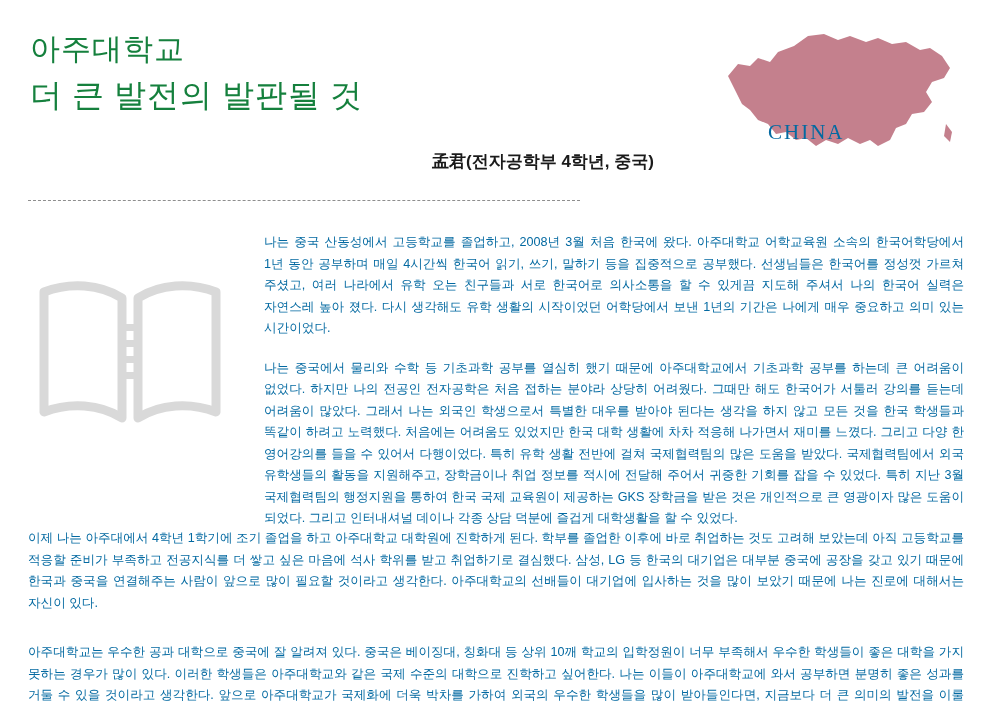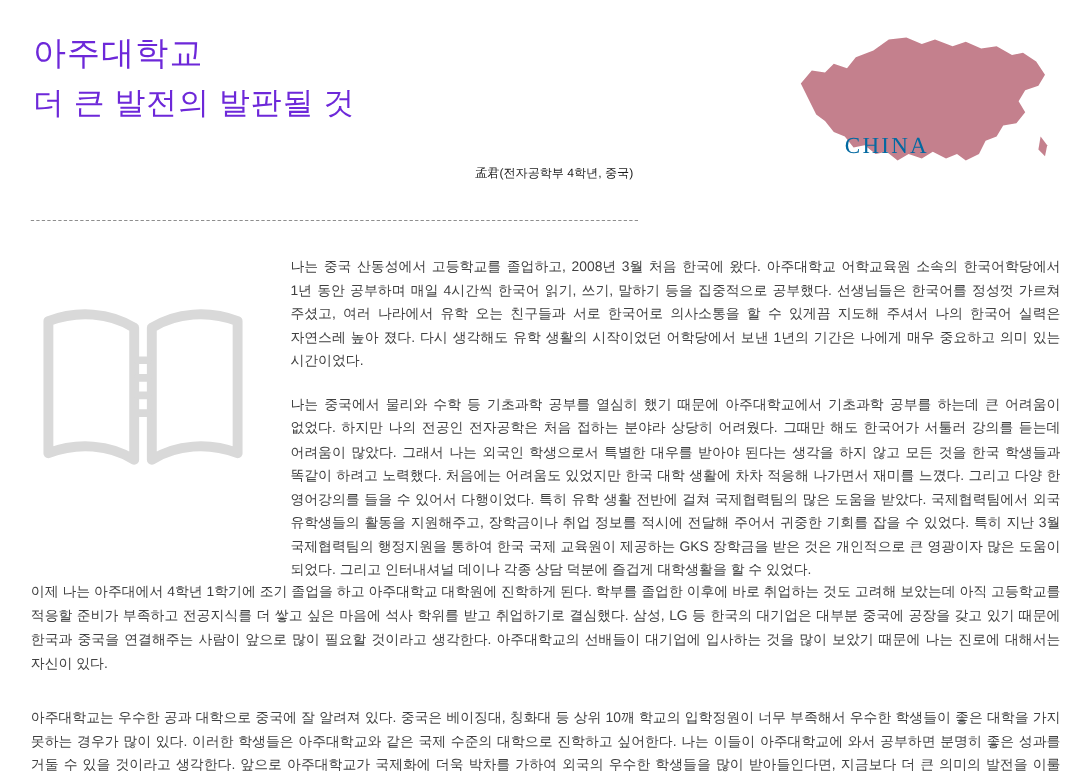--- a/index.html
+++ b/index.html
@@ -32,37 +32,37 @@
 
   .title-block {
     position: absolute;
     left: 30px;
     top: 26px;
     width: 420px;
   }
 
   .title-line {
     font-family: "Liberation Serif", serif;
-    color: #6d28d9;
+    color: #15803d;
     font-size: 30px;
     font-weight: 400;
     letter-spacing: 1px;
     line-height: 46px;
     white-space: nowrap;
   }
   .title-line.l3 {
-    font-size: 28px;
+    font-size: 32px;
   }
 
   .byline {
     position: absolute;
     left: 432px;
     top: 150px;
-    font-size: 11px;
-    font-weight: normal;
+    font-size: 17px;
+    font-weight: bold;
     color: #1a1a1a;
     white-space: nowrap;
   }
 
   
   .map-wrap {
     position: absolute;
     right: 22px;
     top: 28px;
     width: 240px;
@@ -108,21 +108,21 @@
   .body-full {
     position: absolute;
     left: 28px;
     width: 936px;
   }
 
   .para {
     font-size: 12.6px;
     line-height: 21.5px;
     text-align: justify;
-    color: #404040;
+    color: #0369a1;
     margin: 0 0 18px 0;
     word-break: keep-all;
   }
   .para:last-child { margin-bottom: 0; }
 
   .p-third { top: 528px; }
   .p-fourth { top: 642px; }
 </style>
 </head>
 <body>

